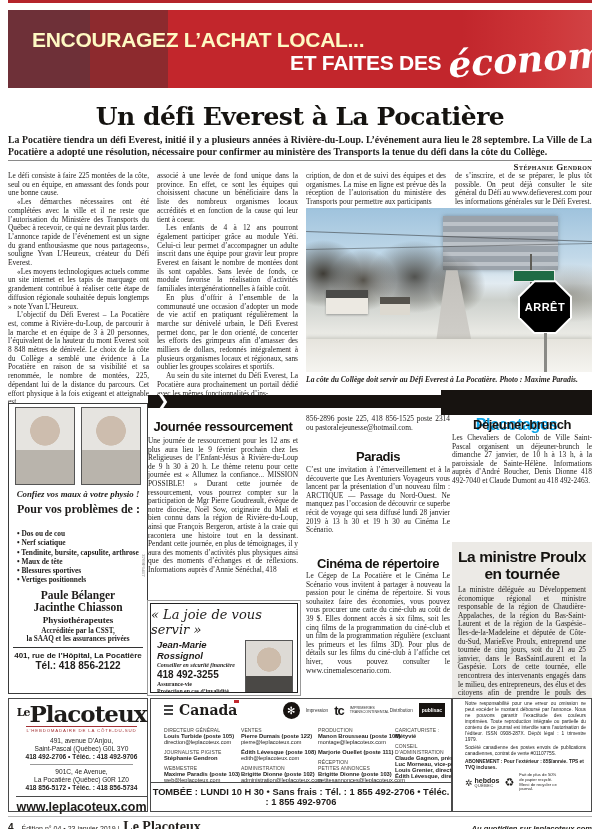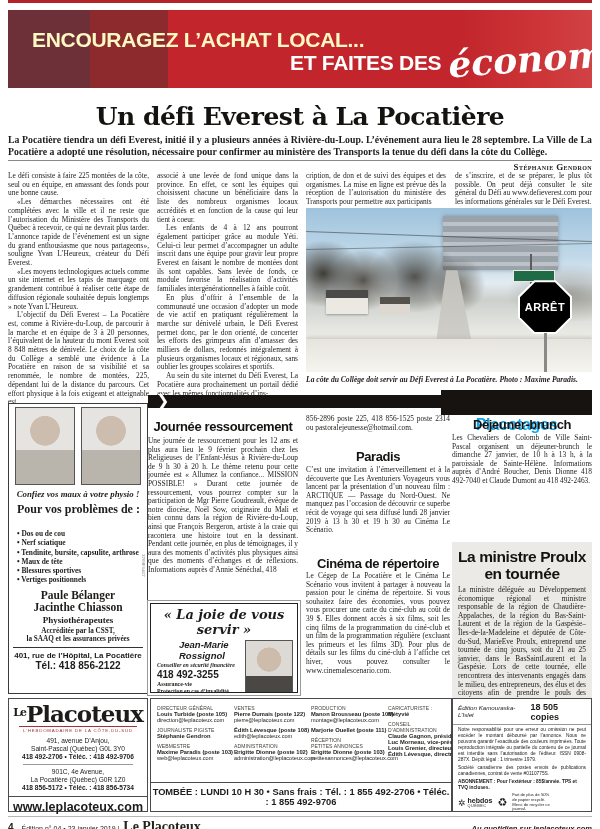--- a/index.html
+++ b/index.html
@@ -121,34 +121,34 @@
   .phy-title{font-weight:bold;font-size:9px;margin-top:1px;}
   .phy-accr{font-weight:bold;font-size:7.2px;line-height:8.2px;margin-top:2px;}
   .phy-addr{font-family:"Liberation Sans",sans-serif;font-weight:bold;font-size:8px;margin-top:4px;
      border-top:1px solid #333;padding-top:3px;margin-left:4px;margin-right:4px;}
   .phy-tel{font-family:"Liberation Sans",sans-serif;font-weight:bold;font-size:10px;}
   .phy-adid{position:absolute;right:1px;top:150px;writing-mode:vertical-rl;font-size:5px;color:#777;}
 
   
   .ross{left:150px;top:603px;width:148px;height:90px;border:1px solid #222;box-shadow:0 0 0 2px #fff,0 0 0 3px #999;
      box-sizing:border-box;overflow:hidden;}
-  .ross-quote{font-family:"DejaVu Serif",serif;font-style:italic;font-weight:bold;font-size:13px;
-     text-align:center;margin-top:3px;}
+  .ross-quote{font-family:"DejaVu Serif",serif;font-style:italic;font-weight:normal;font-size:13px;
+     margin-top:3px;}
   .ross-cols{display:flex;margin-top:2px;}
   .ross-left{width:88px;padding-left:6px;text-align:left;}
-  .ross-name{font-family:"Liberation Sans",sans-serif;font-style:italic;font-weight:bold;font-size:9.5px;margin-left:22px;}
+  .ross-name{font-family:"Liberation Sans",sans-serif;font-style:italic;font-weight:bold;font-size:9.5px;}
   .ross-title{font-style:italic;font-weight:bold;font-size:5.8px;margin-top:1px;}
   .ross-tel{font-family:"Liberation Sans",sans-serif;font-weight:bold;font-size:10px;margin-top:1px;}
   .ross-serv{font-weight:bold;font-size:5.8px;line-height:7px;margin-top:1px;}
   .ross-photo{width:46px;height:58px;border:1px solid #555;margin-top:1px;
      background:radial-gradient(circle at 50% 32%,#cdbcab 0 26%,transparent 27%),
      linear-gradient(180deg,#dddad5 0 60%,#4a4845 60%);}
 
   
-  .mbox{border:1px solid #4a4a4a;box-sizing:border-box;background:#fff;}
+  .mbox{border:1px solid #4a4a4a;box-sizing:border-box;background:#fff;padding-left:7px;}
   .mleft{left:8px;top:698px;width:140px;height:114px;text-align:center;}
   .ml-logo{font-family:"DejaVu Serif",serif;font-weight:bold;font-size:23px;letter-spacing:-1px;margin-top:2px;line-height:24px;}
   .ml-le{font-size:11px;vertical-align:6px;}
   .ml-tag{font-family:"Liberation Sans",sans-serif;font-size:4.4px;letter-spacing:.8px;color:#a23034;
      border-top:1px solid #a23034;margin:0 10px;padding-top:1px;}
   .ml-addr{font-family:"Liberation Sans",sans-serif;font-size:6.6px;line-height:8px;margin-top:4px;}
   .ml-tel{font-weight:bold;}
   .ml-sep{border-top:1px solid #999;margin:3px 14px;}
   .ml-web{font-family:"Liberation Sans",sans-serif;font-weight:bold;font-size:12.5px;
      border-top:1px solid #4a4a4a;margin-top:4px;padding-top:3px;}
@@ -346,20 +346,30 @@
     <div class="ml-sep"></div>
     <div class="ml-addr" style="margin-top:0;">
       <div>901C, 4e Avenue,</div>
       <div>La Pocatière (Québec) G0R 1Z0</div>
       <div class="ml-tel">418 856-5172 • Téléc. : 418 856-5734</div>
     </div>
     <div class="ml-web">www.leplacoteux.com</div>
   </div>
 
   <div class="abs mbox mmid">
+    <div class="logorow">
+      <div class="crest"></div>
+      <div class="canada"><span>Canada</span><span class="canflag"></span></div>
+      <div class="seal">✻</div>
+      <span class="lg-lab">Impression</span>
+      <span class="tc">tc</span>
+      <span class="tclines">IMPRIMERIES TRANSCONTINENTAL</span>
+      <span class="lg-lab">Distribution</span>
+      <span class="publisac">publisac</span>
+    </div>
     <div class="staff">
       <div class="col">
         <div class="role">DIRECTEUR GÉNÉRAL</div>
         <div class="sname">Louis Turbide (poste 105)</div>
         <div class="smail">direction@leplacoteux.com</div>
         <div class="role">JOURNALISTE PIGISTE</div>
         <div class="sname">Stéphanie Gendron</div>
         <div class="role">WEBMESTRE</div>
         <div class="sname">Maxime Paradis (poste 103)</div>
         <div class="smail">web@leplacoteux.com</div>
@@ -393,24 +403,20 @@
         <div class="sname">Claude Gagnon, président</div>
         <div class="sname">Luc Morneau, vice-président</div>
         <div class="sname">Louis Grenier, directeur</div>
         <div class="sname">Édith Lévesque, directrice</div>
       </div>
     </div>
     <div class="tombee">TOMBÉE : LUNDI 10 H 30 • Sans frais : Tél. : 1 855 492-2706 • Téléc. : 1 855 492-9706</div>
   </div>
 
   <div class="abs mbox mright">
-    <div class="ed-head">
-      <span class="ed-title">Édition Kamouraska-L’Islet</span>
-      <span class="ed-copies">18 505 copies</span>
-    </div>
     <div class="ed-legal">Notre responsabilité pour une erreur ou omission ne peut excéder le montant déboursé par l’annonce. Nous ne pouvons garantir l’exactitude des couleurs imprimées. Toute reproduction intégrale ou partielle du contenu de ce journal est interdite sans l’autorisation de l’éditeur. ISSN 0908-287X. Dépôt légal : 1 trimestre 1979.</div>
     <div class="ed-legal">Société canadienne des postes envois de publications canadiennes, contrat de vente #0110775S.</div>
     <div class="ed-abo">ABONNEMENT : Pour l’extérieur : 85$/année. TPS et TVQ incluses.</div>
     <div class="ed-logos">
       <div class="hebd">
         <span class="hebd-star">✲</span>
         <span>
           <div class="hebd-t">hebdos</div>
           <div class="hebd-s">QUÉBEC</div>
         </span>

